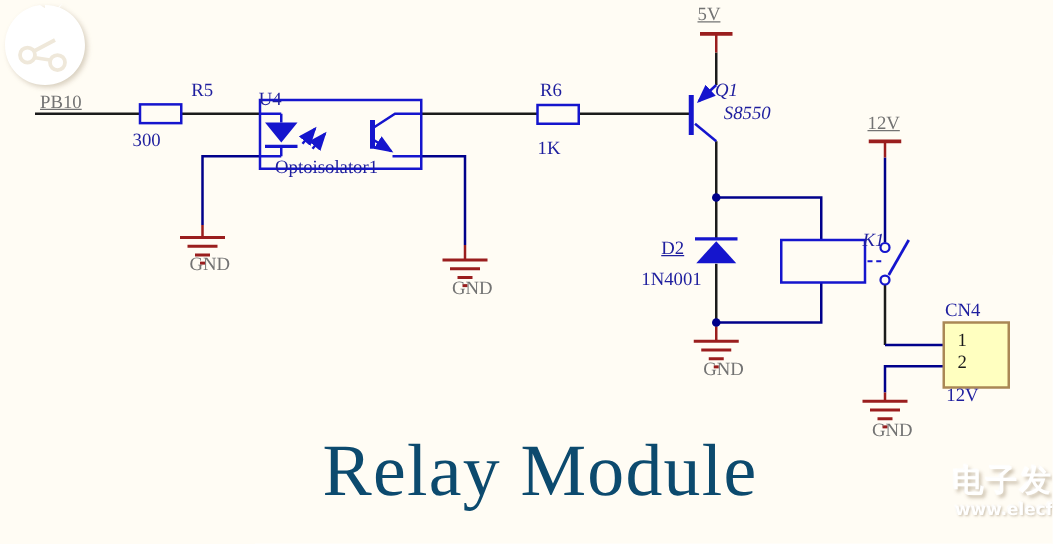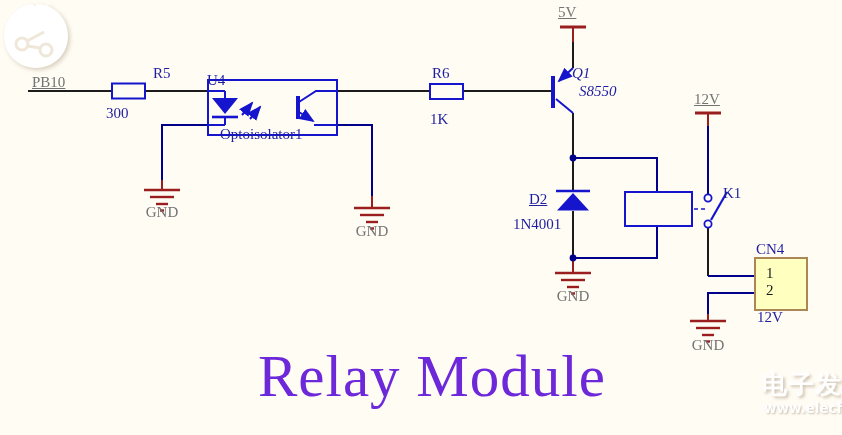--- a/index.html
+++ b/index.html
@@ -14,26 +14,26 @@
   .lbl{
     position:absolute;
     font-size:15px;
     line-height:1.05;
     white-space:nowrap;
     color:#1E1E9E;
   }
   .lbl.red{color:#737373;}
   .lbl.black{color:#1A1A1A;}
   .lbl.underl{text-decoration:underline;}
-  .lbl.center{text-align:center;}
+  .lbl.center{text-align:right;}
   .title{
     position:absolute;
     left:258px;top:342px;
     font-size:59px;
-    color:#6d28d9;
+    color:#0c4a6e;
     letter-spacing:1px;
     white-space:nowrap;
   }
   .wm-cn{
     position:absolute;
     left:762px;top:368px;
     font-family:"DejaVu Sans", sans-serif;
     font-weight:bold;
     font-size:25px;
     letter-spacing:2px;
@@ -197,21 +197,21 @@
   <div class="lbl" style="left:113px;top:66px;margin-left:40px;">R5</div>
   <div class="lbl" style="left:106px;top:106px;">300</div>
   <div class="lbl" style="left:207px;top:59px;margin-top:14px;">U4</div>
   <div class="lbl" style="left:208px;top:127px;margin-left:12px;">Optoisolator1</div>
   <div class="lbl" style="left:432px;top:66px;">R6</div>
   <div class="lbl" style="left:430px;top:112px;">1K</div>
   <div class="lbl" style="left:572px;top:66px;font-style:italic;">Q1</div>
   <div class="lbl" style="left:579px;top:84px;font-style:italic;">S8550</div>
   <div class="lbl" style="left:529px;top:192px;text-decoration:underline;">D2</div>
   <div class="lbl" style="left:513px;top:217px;">1N4001</div>
-  <div class="lbl" style="left:723px;top:186px;">K1</div>
+  <div class="lbl" style="left:690px;top:186px;font-style:italic;">K1</div>
   <div class="lbl" style="left:756px;top:242px;">CN4</div>
   <div class="lbl" style="left:757px;top:310px;">12V</div>
   <div class="lbl black" style="left:766px;top:266px;">1</div>
   <div class="lbl black" style="left:766px;top:283px;">2</div>
 
   <div class="title">Relay Module</div>
 
   <svg class="wm-logo" width="72" height="72" viewBox="0 0 72 72">
     <path d="M36,4 C54,4 68,18 68,36 C68,54 54,68 36,68 C18,68 4,54 4,36 C4,20 16,6 32,4 C40,10 46,8 50,2 C46,10 42,12 36,10 Z" fill="#FFFFFF"></path>
     <circle cx="22" cy="44" r="6" fill="none" stroke="#EFE8DA" stroke-width="3"></circle>

